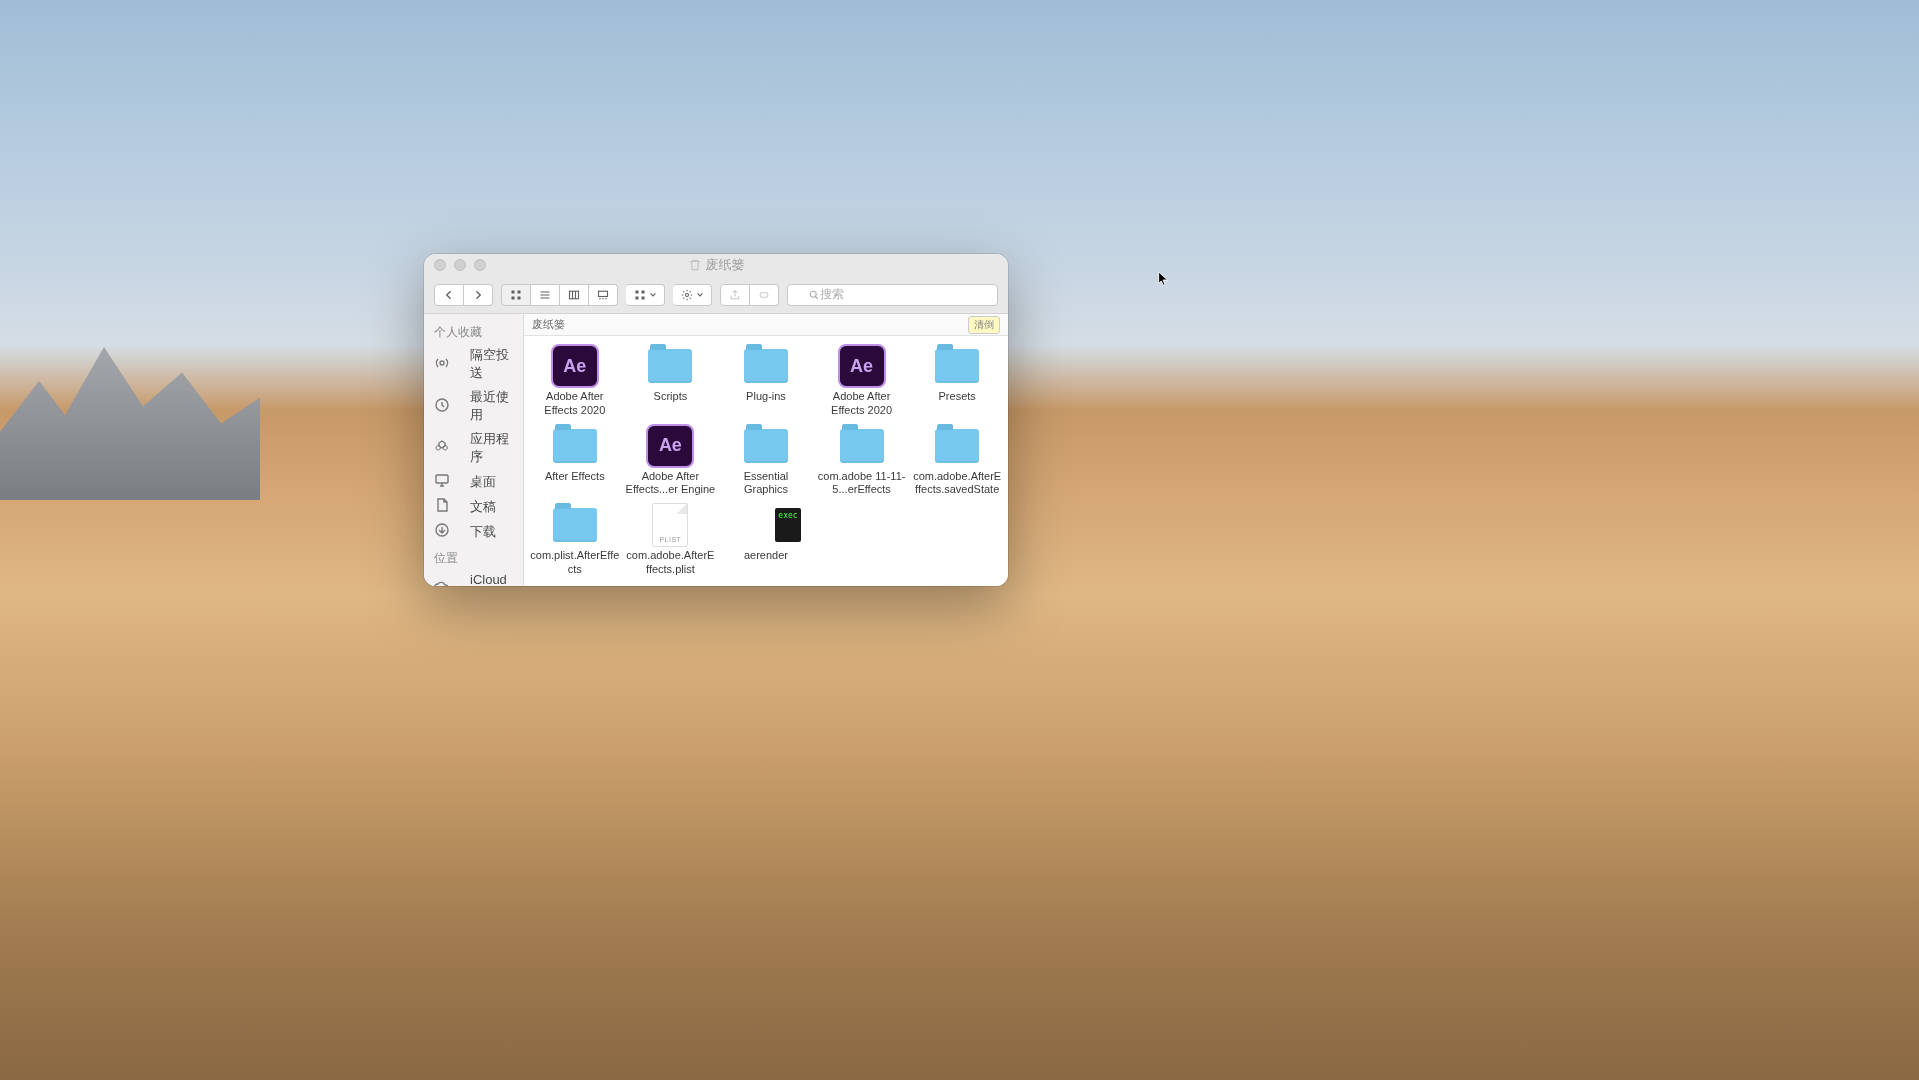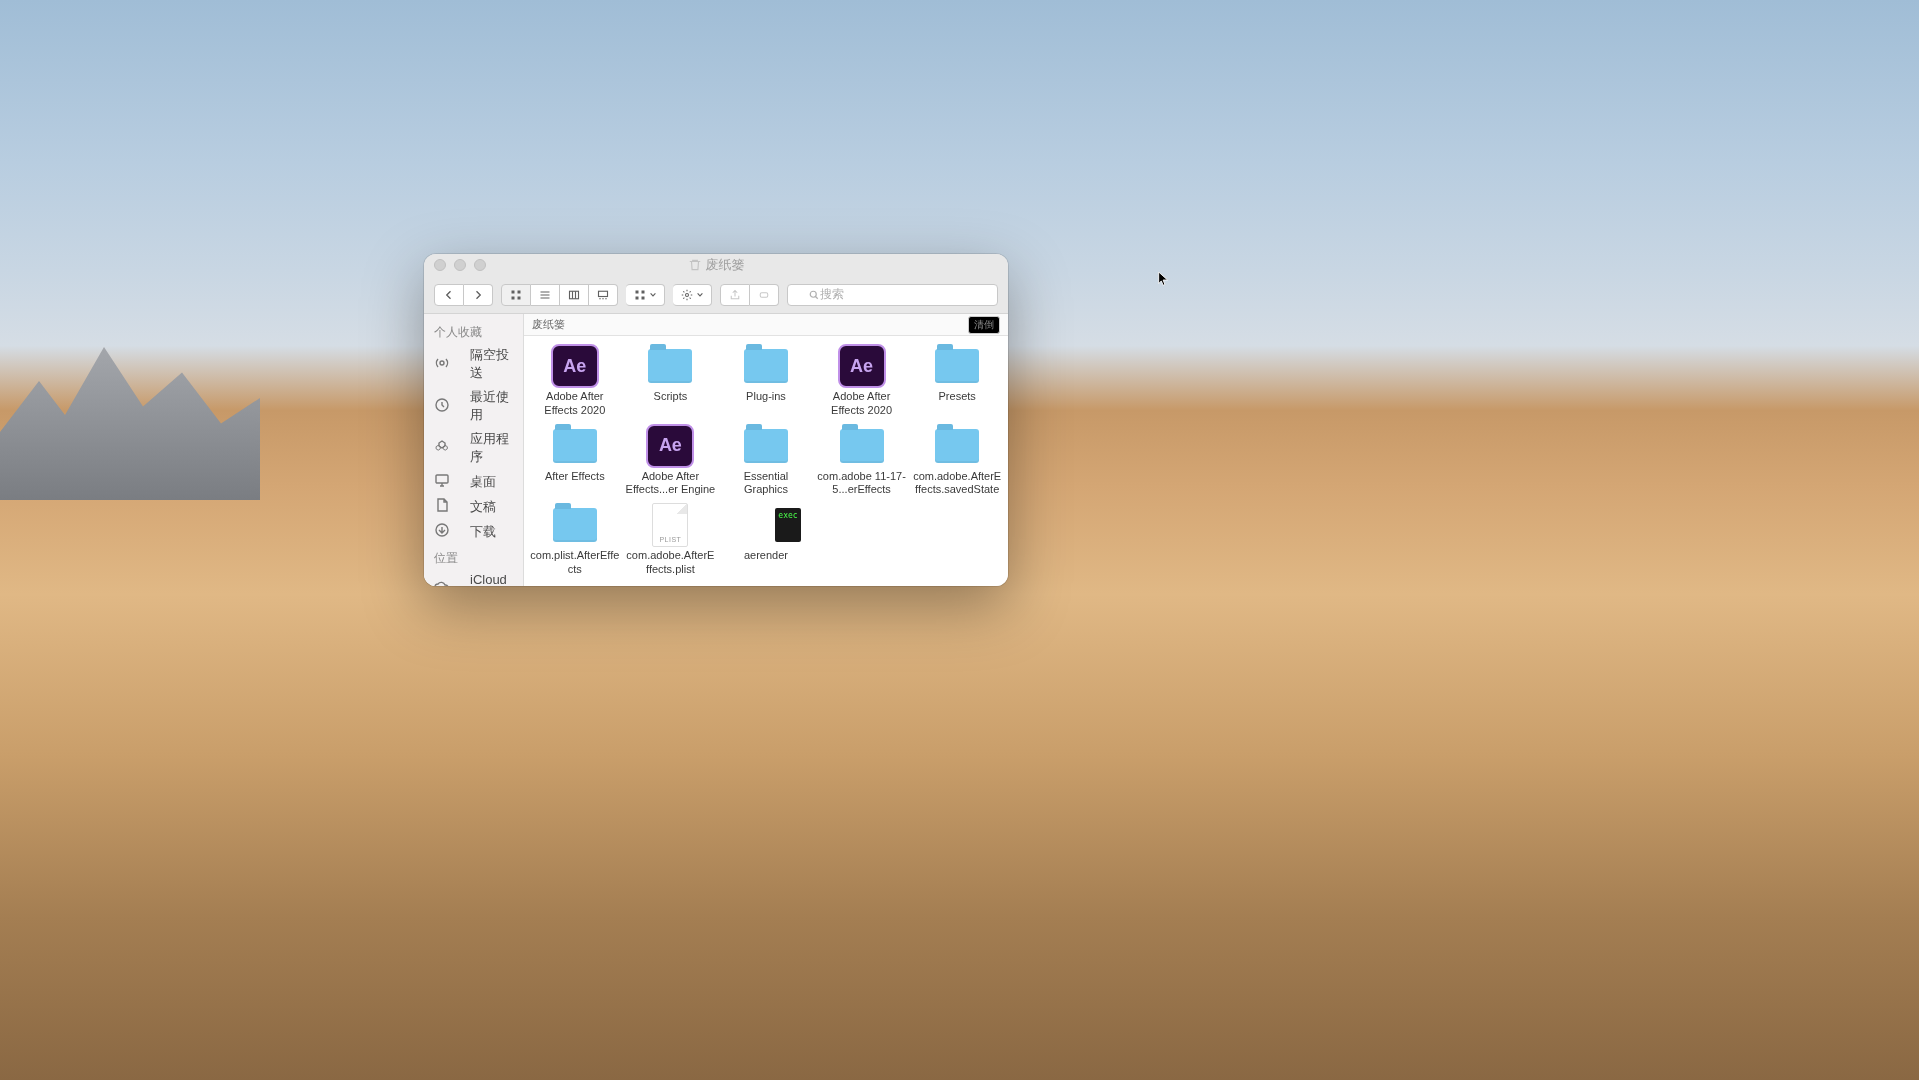--- a/index.html
+++ b/index.html
@@ -30,21 +30,21 @@
 .search svg { width:12px; height:12px; }
 
 .body { flex:1; display:flex; overflow:hidden; background:#fff; }
 .sidebar { width:100px; background:#f3f1f2; border-right:1px solid #dcdcdc; overflow-y:auto; padding-top:4px; }
 .sbhead { font-size:12px; color:#8a8a8a; padding:6px 10px 2px; font-weight:500; }
 .sbitem { display:flex; align-items:center; gap:20px; padding:3px 10px; font-size:13px; color:#4a4a4a; cursor:default; }
 .sbitem svg,.sbitem .tag { width:16px; height:16px; flex-shrink:0; color:#787878; }
 
 .main { flex:1; display:flex; flex-direction:column; overflow:hidden; }
 .pathbar { height:22px; border-bottom:1px solid #e2e2e2; display:flex; align-items:center; padding:0 8px; font-size:11px; color:#6a6a6a; justify-content:space-between; background:#fafafa; }
-.emptybtn { font-size:10px; color:#888; border:1px solid #ccc; border-radius:3px; padding:1px 5px; background:#000000; }
+.emptybtn { font-size:10px; color:#888; border:1px solid #ccc; border-radius:3px; padding:1px 5px; background:#fef9c3; }
 .icons { flex:1; overflow-y:auto; padding:10px 4px; display:grid; grid-template-columns:repeat(5,1fr); gap:8px 2px; align-content:start; }
 .fitem { display:flex; flex-direction:column; align-items:center; text-align:center; cursor:default; }
 .ficon { width:48px; height:40px; margin-bottom:4px; display:flex; align-items:center; justify-content:center; position:relative; }
 .flabel { font-size:11px; color:#3a3a3a; line-height:1.25; max-width:90px; word-break:break-word; }
 
 .folder { width:44px; height:34px; background:#76c8ef; border-radius:3px; position:relative; box-shadow:inset 0 -2px 0 rgba(0,0,0,0.05); }
 .folder::before { content:""; position:absolute; left:2px; top:-5px; width:16px; height:6px; background:#6ab9e0; border-radius:2px 2px 0 0; }
 .aeapp { width:67px; height:44px; background:#2a0a3a; border:2px solid #c090e8; border-radius:8px; display:flex; align-items:center; justify-content:center; color:#c8a4f0; font-weight:bold; font-size:18px; font-family:Arial; }
 .plistfile { width:36px; height:44px; background:#fff; border:1px solid #ddd; border-radius:2px; position:relative; display:flex; flex-direction:column; justify-content:flex-end; align-items:center; }
 .plistfile::before { content:""; position:absolute; right:0; top:0; width:10px; height:10px; background:linear-gradient(135deg,#fff 50%,#e8e8e8 50%); }
@@ -268,21 +268,21 @@
             <div class="fitem">
               <div class="ficon">
                 <div class="folder"></div>
               </div>
               <div class="flabel">Essential Graphics</div>
             </div>
             <div class="fitem">
               <div class="ficon">
                 <div class="folder"></div>
               </div>
-              <div class="flabel">com.adobe 11-17-5...erEffects</div>
+              <div class="flabel">com.adobe 11-11-5...erEffects</div>
             </div>
             <div class="fitem">
               <div class="ficon">
                 <div class="folder"></div>
               </div>
               <div class="flabel">com.adobe.AfterEffects.savedState</div>
             </div>
             <div class="fitem">
               <div class="ficon">
                 <div class="folder"></div>

